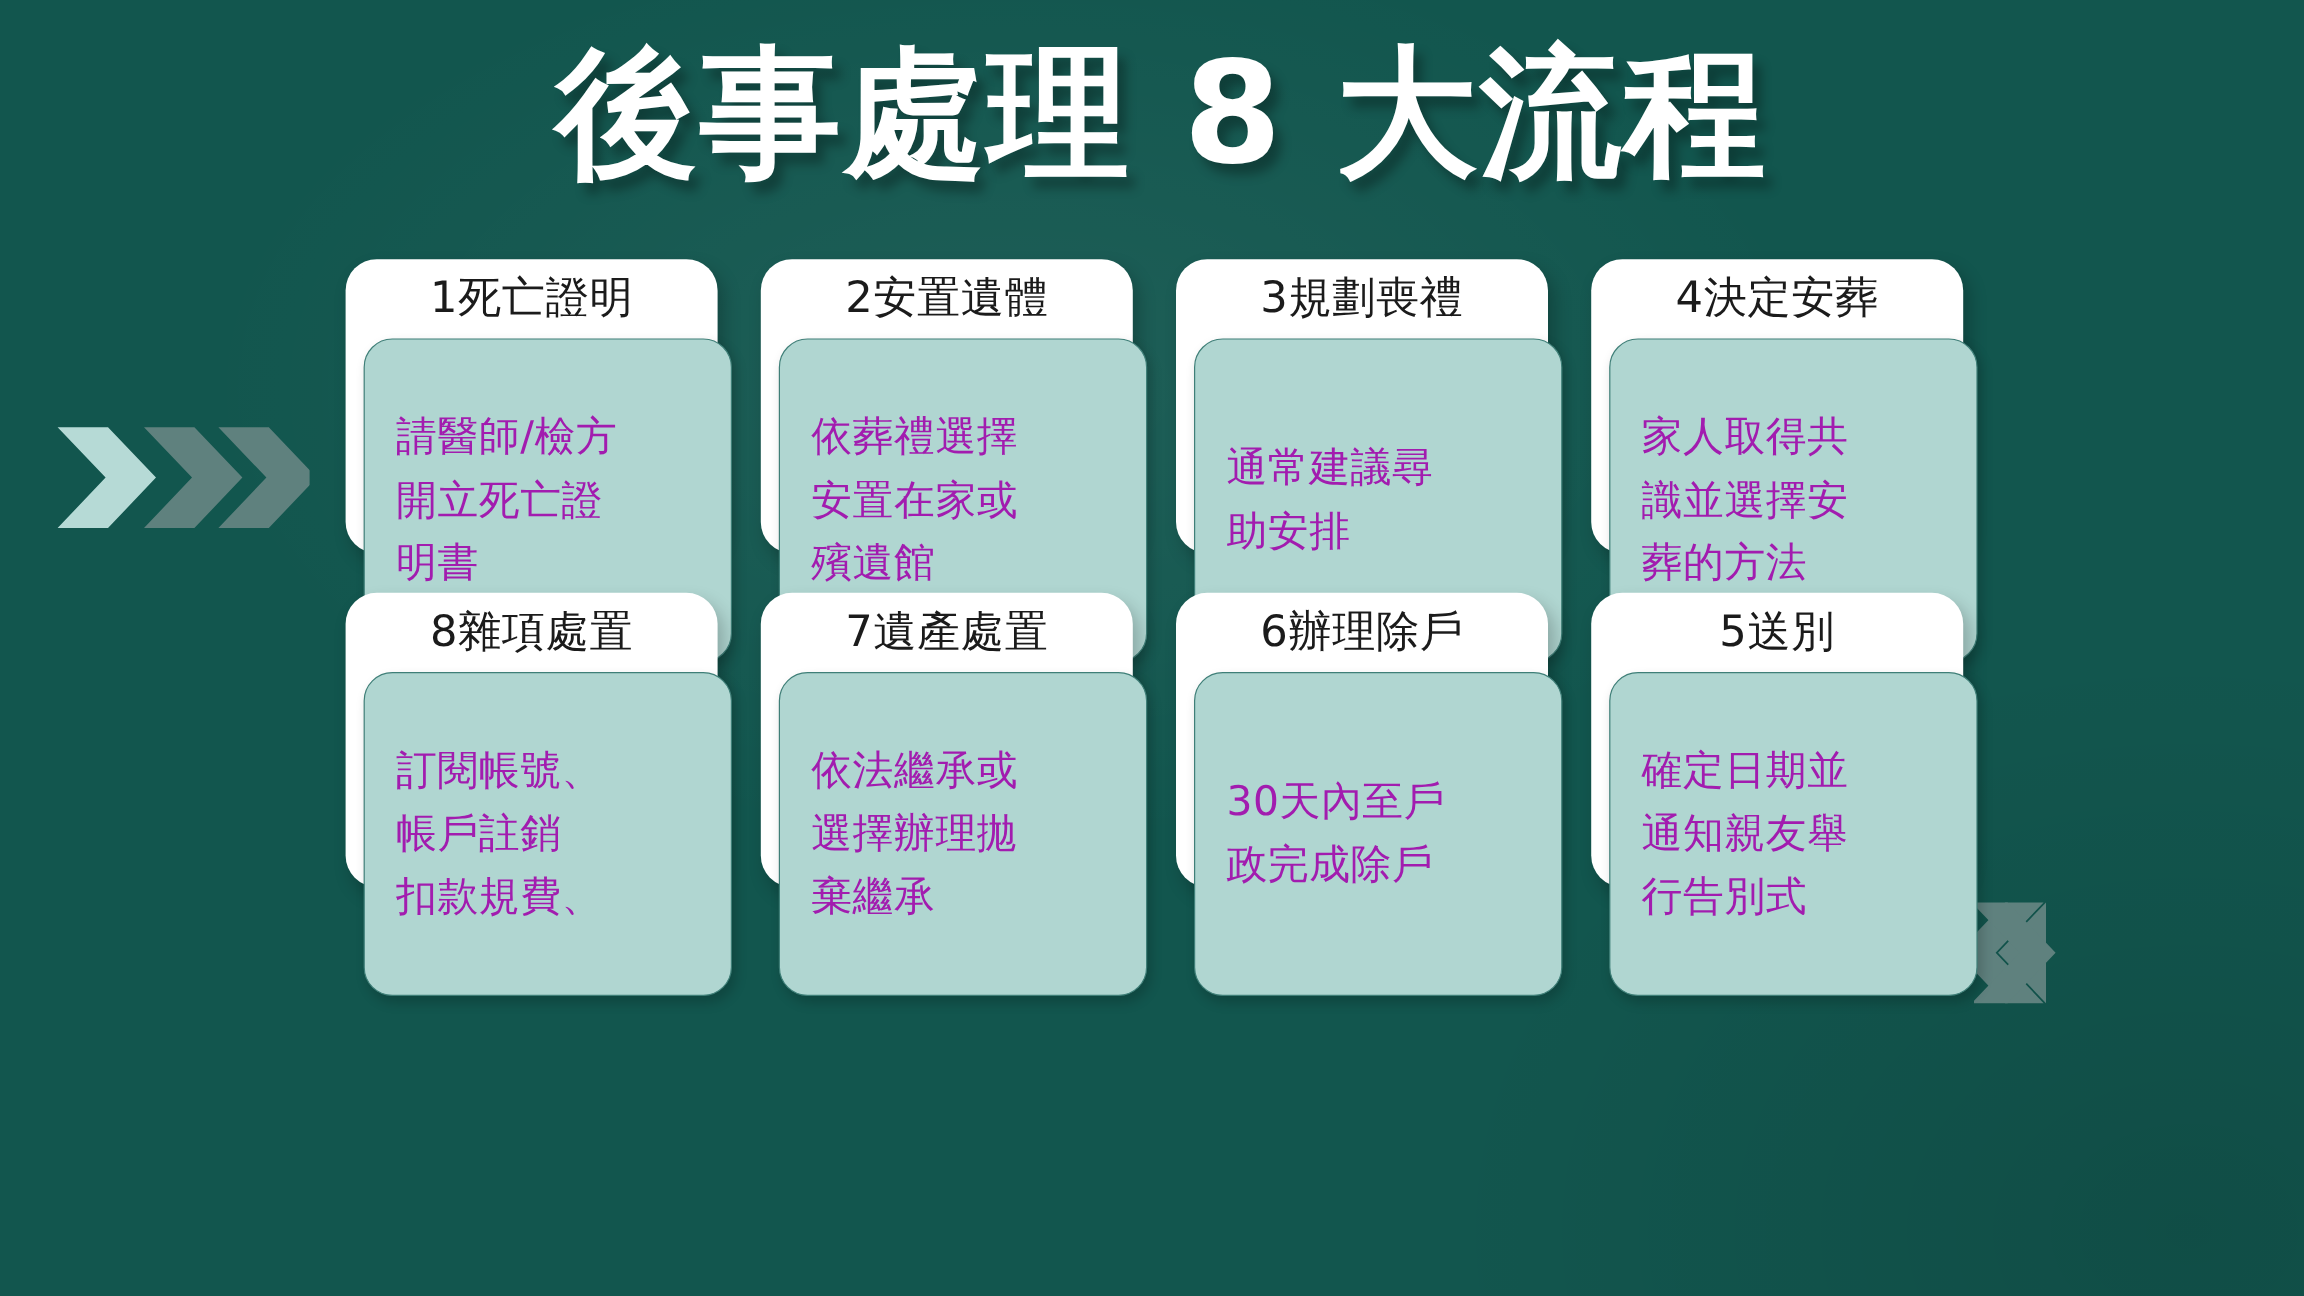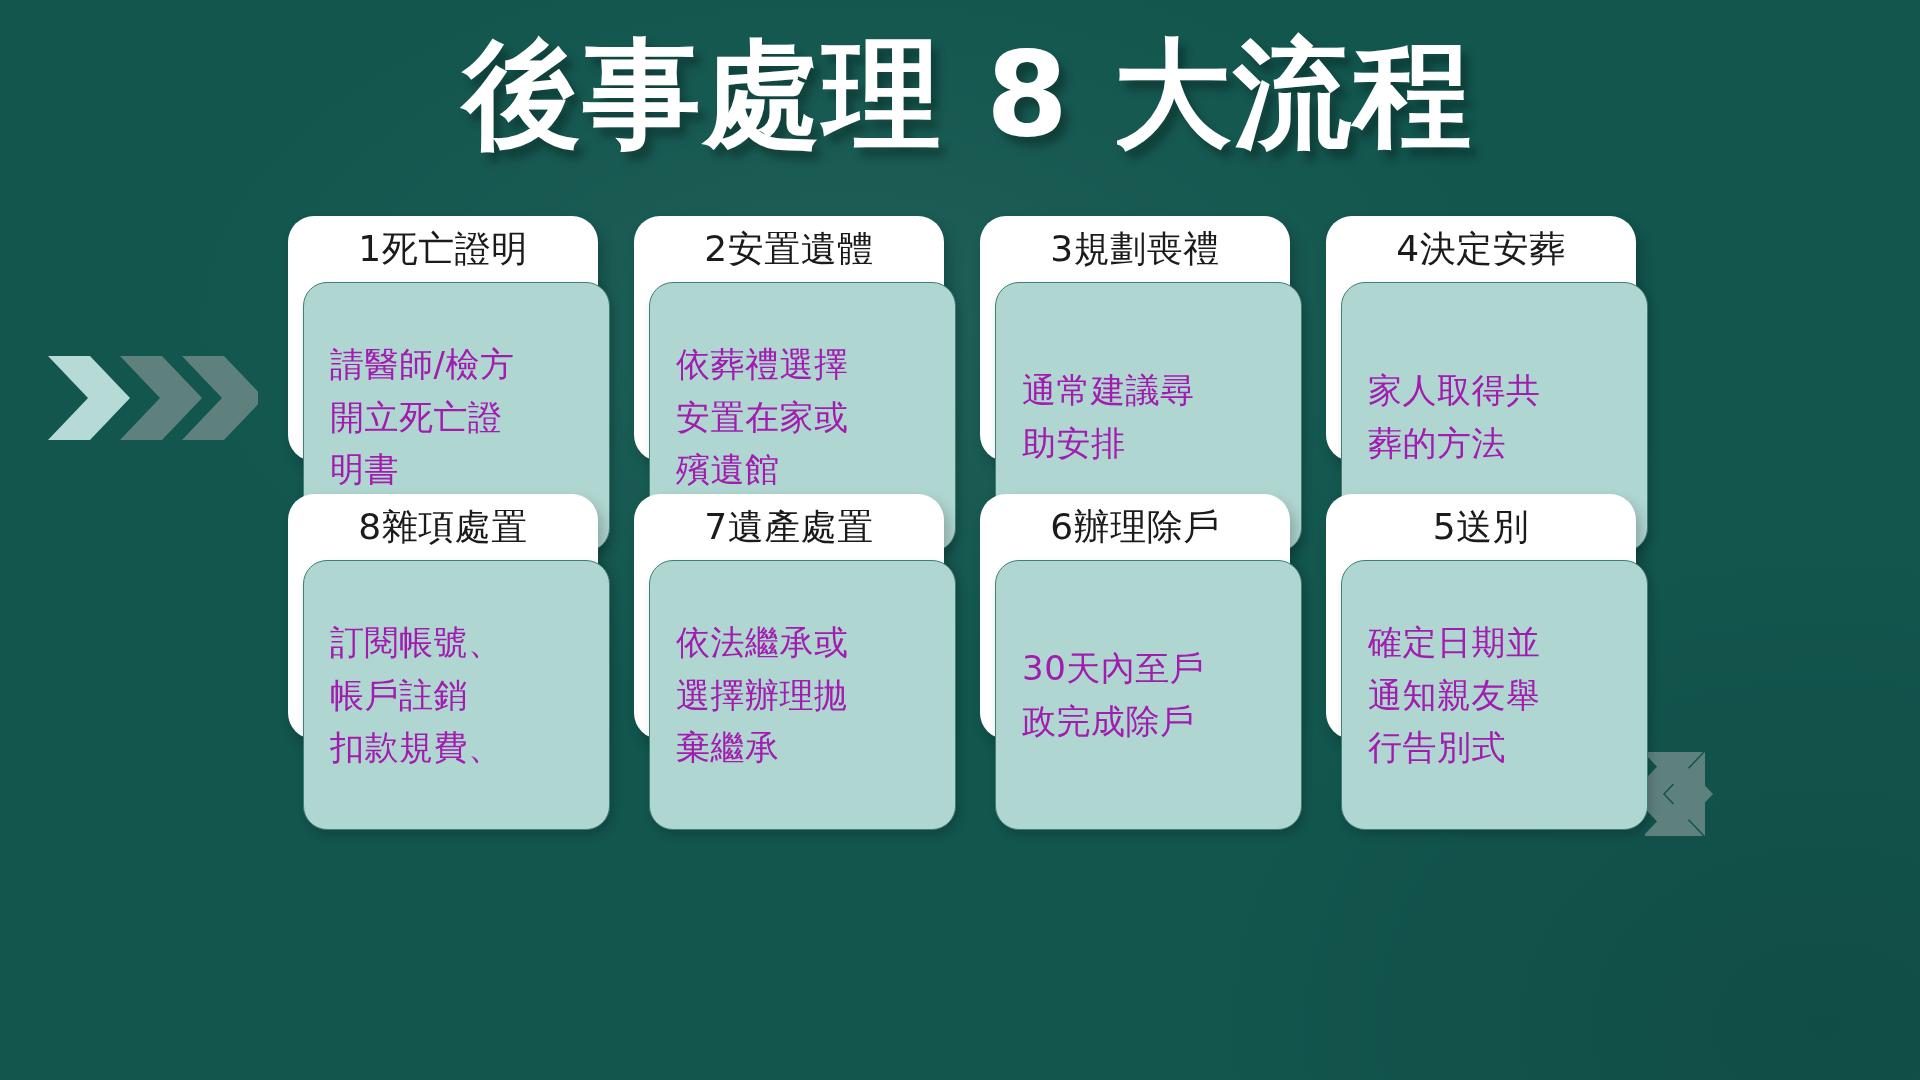--- a/index.html
+++ b/index.html
@@ -151,20 +151,21 @@
         <div>助安排</div>
       </div>
     </div>
   </div>
 
   <div class="card">
     <div class="card-title">4決定安葬</div>
     <div class="card-body">
       <div class="card-text">
         <div>家人取得共</div>
+        <div>識並選擇安</div>
         <div>葬的方法</div>
       </div>
     </div>
   </div>
 
   <div class="card">
     <div class="card-title">8雜項處置</div>
     <div class="card-body">
       <div class="card-text">
         <div>訂閱帳號、</div>

